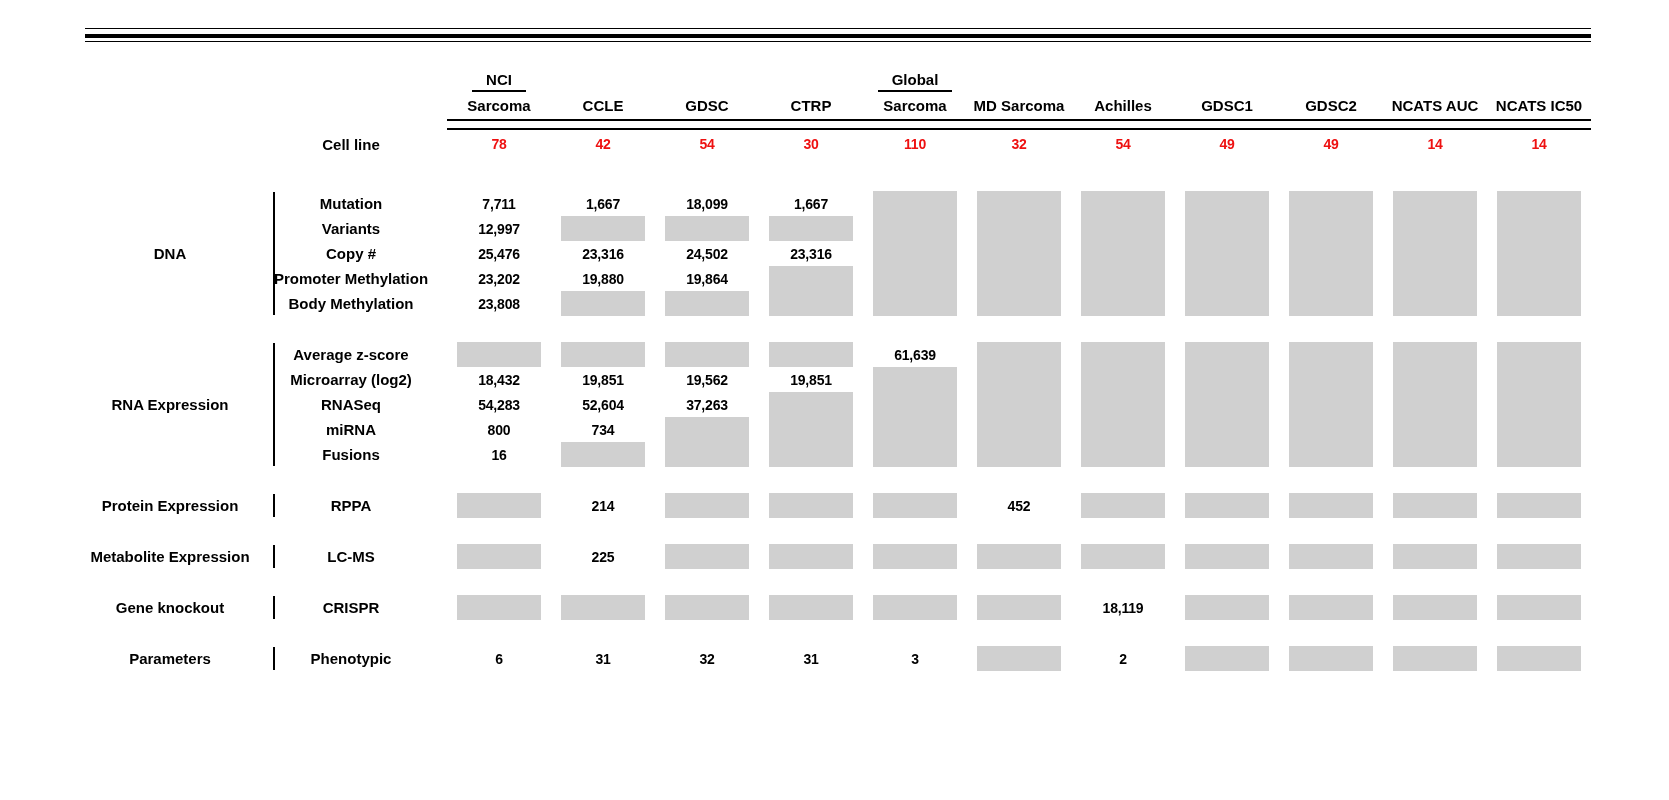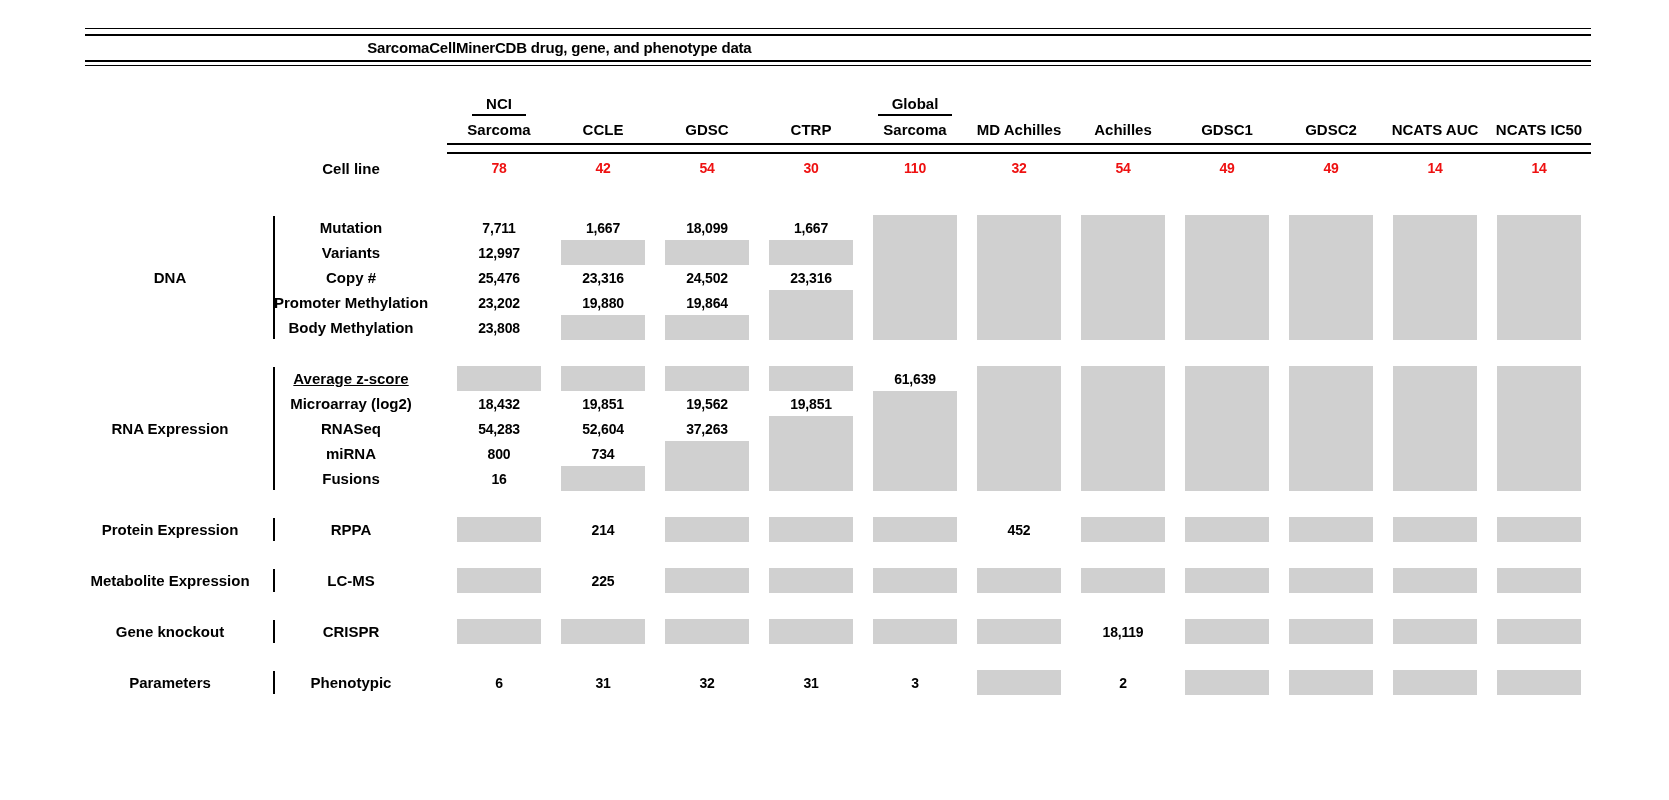--- a/index.html
+++ b/index.html
@@ -43,44 +43,41 @@
   .gbox{width:80%;height:100%;margin:0 auto;background:var(--gray,#d0d0d0);}
 </style>
 </head>
 <body>
 
 <div class="wrap">
 
   <div>
     <div class="rule thin"></div>
     <div class="rule gap5"></div>
-    <div class="title-row">
-      <span>SarcomaCellMinerCDB drug, gene, and phenotype data</span>
-    </div>
     <div class="rule"></div>
     <div class="rule thin gap3"></div>
   </div>
 
   <div class="grid hdr">
       <div class="htop" style="grid-area: 1 / 3;">
         <div class="grp">NCI</div>
       </div>
       <div class="hmain" style="grid-area: 2 / 3;">Sarcoma</div>
       <div class="htop" style="grid-area: 1 / 4;"></div>
       <div class="hmain" style="grid-area: 2 / 4;">CCLE</div>
       <div class="htop" style="grid-area: 1 / 5;"></div>
       <div class="hmain" style="grid-area: 2 / 5;">GDSC</div>
       <div class="htop" style="grid-area: 1 / 6;"></div>
       <div class="hmain" style="grid-area: 2 / 6;">CTRP</div>
       <div class="htop" style="grid-area: 1 / 7;">
         <div class="grp">Global</div>
       </div>
       <div class="hmain" style="grid-area: 2 / 7;">Sarcoma</div>
       <div class="htop" style="grid-area: 1 / 8;"></div>
-      <div class="hmain" style="grid-area: 2 / 8;">MD Achilles</div>
+      <div class="hmain" style="grid-area: 2 / 8;">MD Sarcoma</div>
       <div class="htop" style="grid-area: 1 / 9;"></div>
       <div class="hmain" style="grid-area: 2 / 9;">Achilles</div>
       <div class="htop" style="grid-area: 1 / 10;"></div>
       <div class="hmain" style="grid-area: 2 / 10;">GDSC1</div>
       <div class="htop" style="grid-area: 1 / 11;"></div>
       <div class="hmain" style="grid-area: 2 / 11;">GDSC2</div>
       <div class="htop" style="grid-area: 1 / 12;"></div>
       <div class="hmain" style="grid-area: 2 / 12;">NCATS AUC</div>
       <div class="htop" style="grid-area: 1 / 13;"></div>
       <div class="hmain" style="grid-area: 2 / 13;">NCATS IC50</div>
@@ -247,21 +244,21 @@
         <div class="vcell mcell" style="grid-area: 5 / 12;">
           <div class="gbox"></div>
         </div>
         <div class="vcell mcell" style="grid-area: 5 / 13;">
           <div class="gbox"></div>
         </div>
       </div>
       <div class="grid section">
         <div class="vbar"></div>
         <div class="catcell" style="grid-row: 1 / span 5;">RNA Expression</div>
-        <div class="rowlab" style="grid-row: 1; text-decoration: underline;">Average z-score</div>
+        <div class="rowlab" style="grid-row: 1;">Average z-score</div>
         <div class="vcell mcell" style="grid-area: 1 / 3;">
           <div class="gbox"></div>
         </div>
         <div class="vcell mcell" style="grid-area: 1 / 4;">
           <div class="gbox"></div>
         </div>
         <div class="vcell mcell" style="grid-area: 1 / 5;">
           <div class="gbox"></div>
         </div>
         <div class="vcell mcell" style="grid-area: 1 / 6;">

